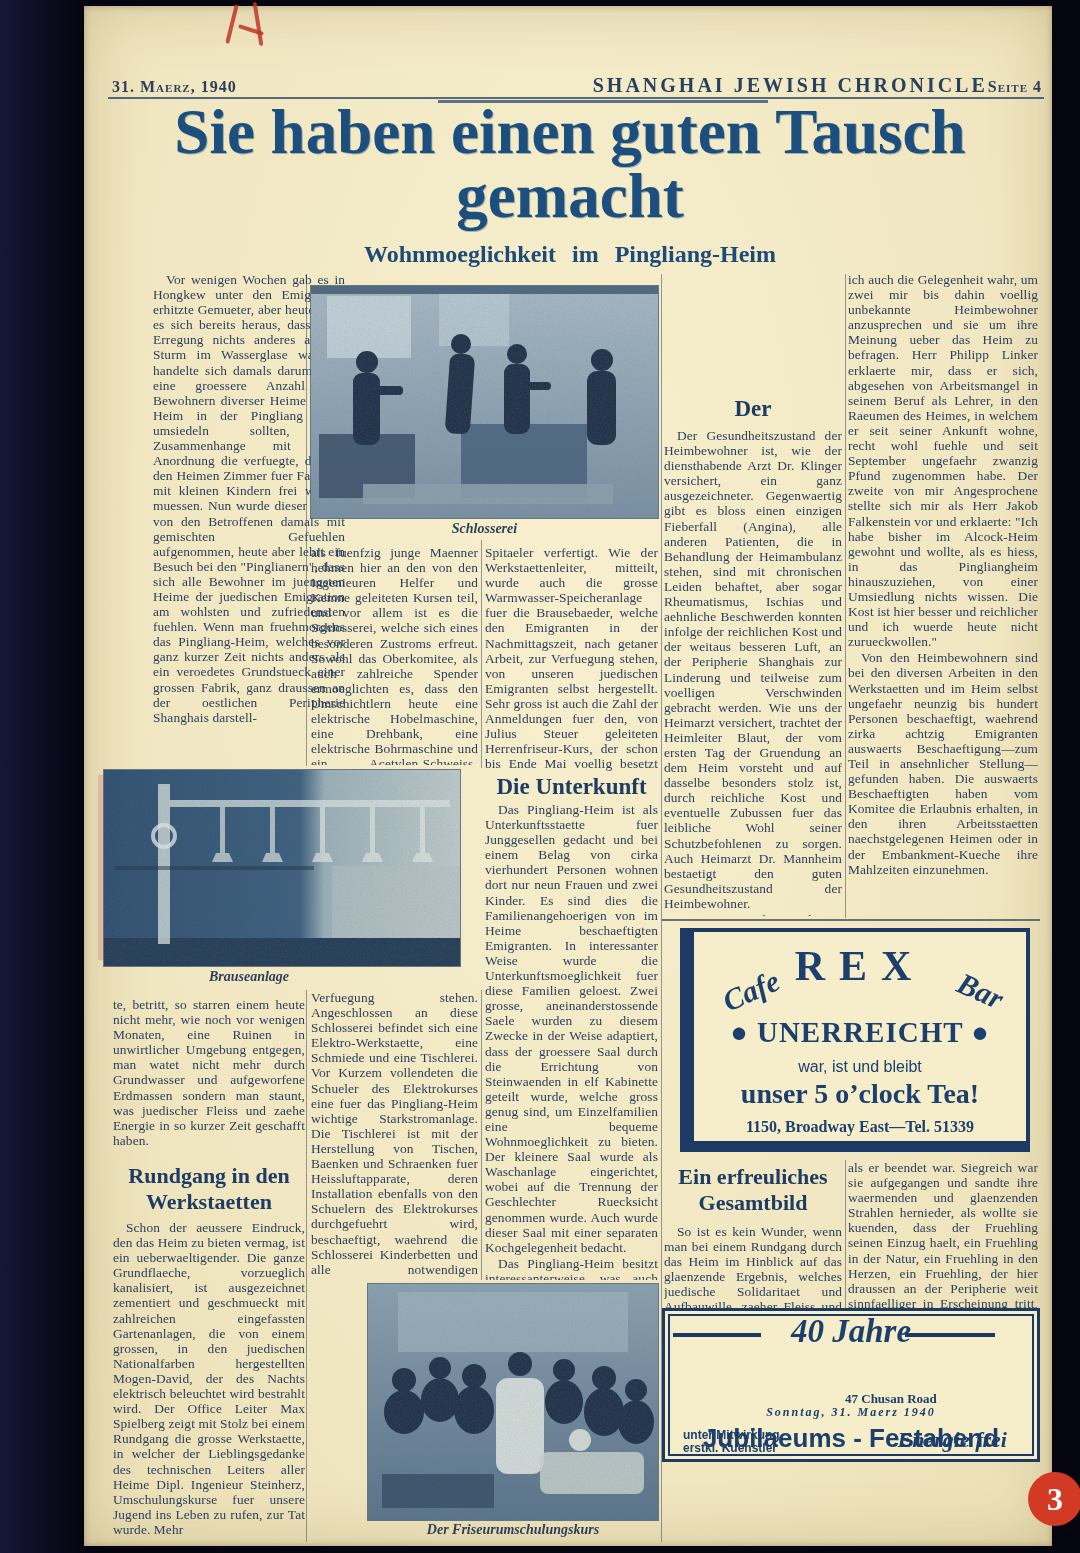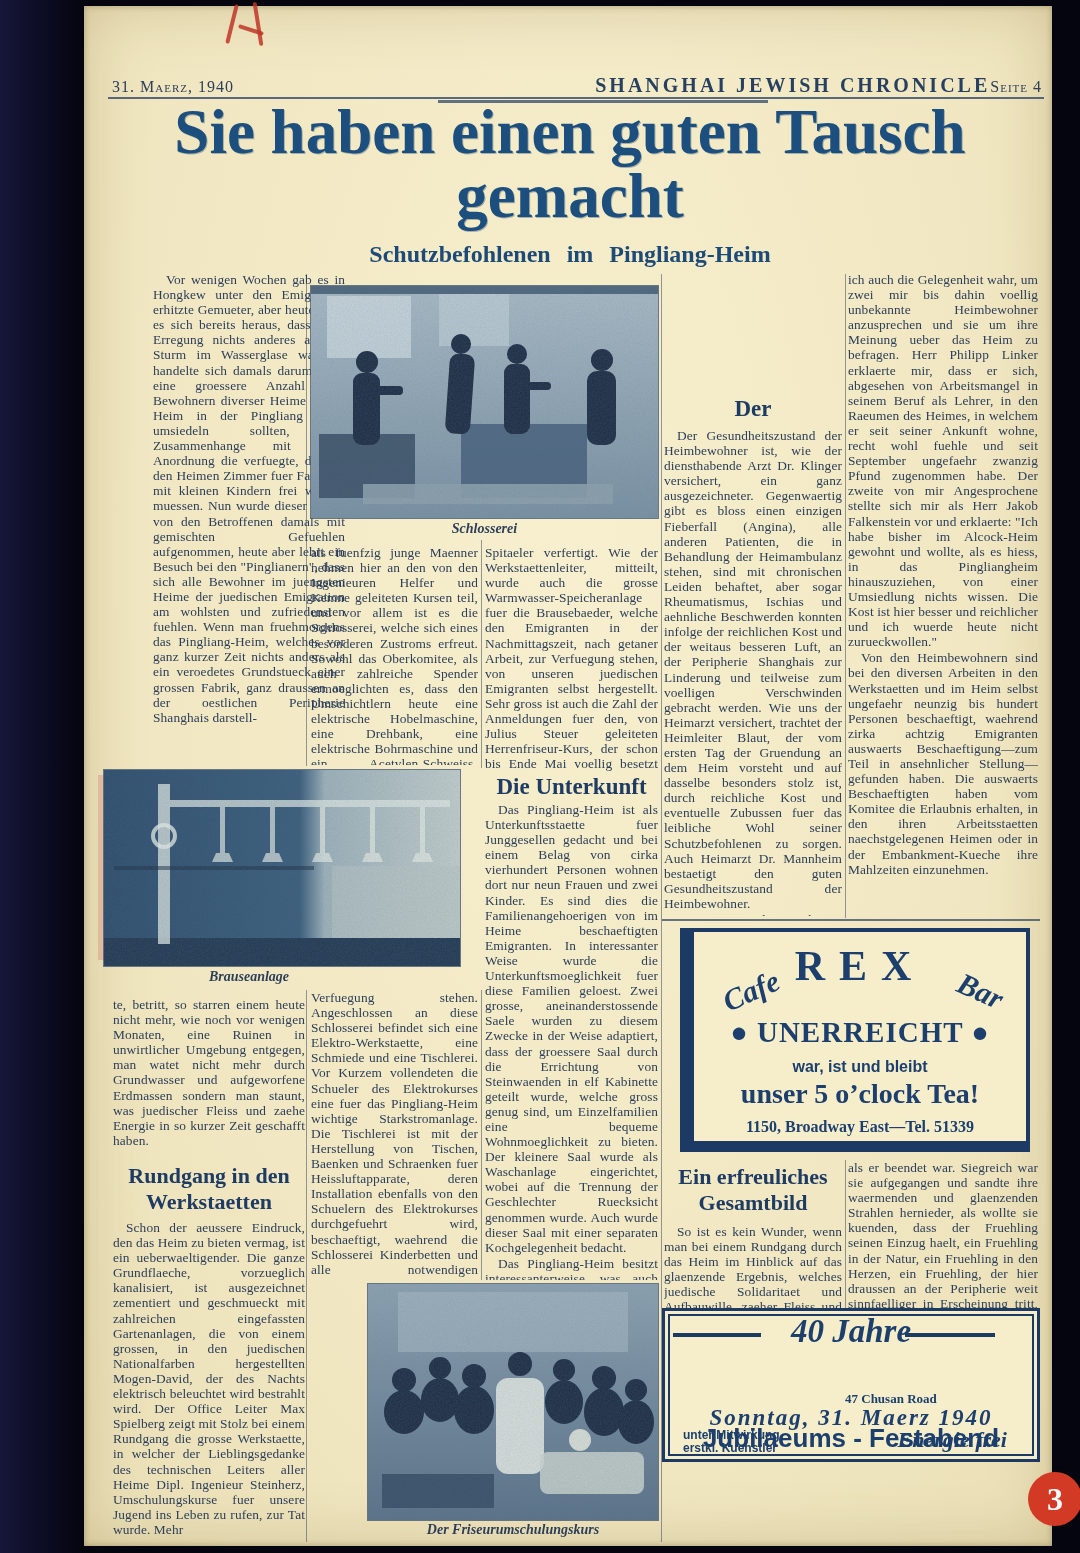--- a/index.html
+++ b/index.html
@@ -5,21 +5,21 @@
   html,body{margin:0;padding:0;background:#08081a;}
   #root{position:relative;width:1080px;height:1553px;overflow:hidden;
         background:linear-gradient(90deg,#16163a 0px,#0a0a1e 55px,#05050f 84px,#05050f 100%);
         font-family:"Liberation Serif",serif;}
   .sheet{position:absolute;left:84px;top:6px;width:968px;height:1540px;
          background:
            radial-gradient(ellipse at 50% 35%, #f7efce 0%, #f1e7c2 60%, #eadfb6 100%);
          box-shadow:inset 0 0 60px rgba(140,115,60,.28), inset 0 0 6px rgba(60,50,20,.35);}
   
   .hdr-row{position:absolute;left:112px;top:74px;width:930px;display:flex;align-items:baseline;}
-  .hdr-date,.hdr-page{font-variant:small-caps;font-weight:normal;font-size:16px;color:#2c3e59;letter-spacing:1px;}
+  .hdr-date,.hdr-page{font-variant:small-caps;font-weight:bold;font-size:16px;color:#2c3e59;letter-spacing:1px;}
   .hdr-mast{flex:1;text-align:right;font-weight:bold;font-size:20px;color:#27405f;letter-spacing:3px;}
   .hdr-rule{position:absolute;left:108px;top:97px;width:936px;height:2px;background:#31486b;opacity:.8;}
   .hdr-rule2{position:absolute;left:438px;top:100px;width:330px;height:3px;background:#31486b;opacity:.75;}
   
   .headline{position:absolute;left:70px;top:100px;width:1000px;text-align:center;
             font-weight:bold;color:#1c4e7e;line-height:64px;font-size:63px;letter-spacing:0px;
             text-shadow:1px 1px 0 rgba(25,70,110,.35);}
   .subhead{position:absolute;left:70px;top:241px;width:1000px;text-align:center;
            font-weight:bold;color:#1d4a76;font-size:24px;word-spacing:10px;}
   
@@ -37,34 +37,34 @@
            font-size:14px;color:#2c3e58;}
   
   .rex{position:absolute;left:680px;top:928px;width:350px;height:224px;background:#f6eecb;
        border-top:4px solid #1d3a64;border-right:4px solid #1d3a64;
        border-left:14px solid #1d3a64;border-bottom:11px solid #1d3a64;box-sizing:border-box;}
   .rex *{color:#1c3f6d;}
   .rex .arc-l{position:absolute;left:28px;top:42px;transform:rotate(-24deg);font-weight:bold;font-size:30px;font-style:italic;}
   .rex .arc-c{position:absolute;left:0;top:10px;width:100%;text-align:center;font-weight:bold;font-size:42px;letter-spacing:14px;}
   .rex .arc-r{position:absolute;right:22px;top:42px;transform:rotate(24deg);font-weight:bold;font-size:30px;font-style:italic;}
   .rex .l1{position:absolute;left:0;top:84px;width:100%;text-align:center;font-weight:bold;font-size:29px;letter-spacing:1px;}
-  .rex .l2{position:absolute;left:0;top:126px;width:100%;text-align:center;font-weight:bold;font-size:16px;font-family:"Liberation Sans",sans-serif;}
+  .rex .l2{position:absolute;left:0;top:126px;width:100%;text-align:center;font-weight:normal;font-size:16px;font-family:"Liberation Sans",sans-serif;}
   .rex .l3{position:absolute;left:0;top:146px;width:100%;text-align:center;font-weight:bold;font-size:28px;}
   .rex .l4{position:absolute;left:0;top:186px;width:100%;text-align:center;font-weight:bold;font-size:16px;}
   .rosenthal{position:absolute;left:662px;top:1308px;width:378px;height:154px;background:#f6eecb;
              border:3px solid #1d3a64;box-shadow:inset 0 0 0 3px #f6eecb, inset 0 0 0 5px #1d3a64;box-sizing:border-box;}
   .rosenthal *{color:#1c3f6d;}
   .ros-40{position:absolute;left:0;top:2px;width:100%;text-align:center;font-weight:bold;font-style:italic;font-size:33px;}
   .ros-40::before{content:"";position:absolute;left:8px;top:20px;width:88px;height:4px;background:#1d3a64;}
   .ros-40::after{content:"";position:absolute;right:42px;top:20px;width:90px;height:4px;background:#1d3a64;}
   .ros-row2{position:absolute;left:22px;top:38px;width:340px;}
   .ros-rest{font-weight:bold;font-size:19px;vertical-align:6px;}
   .ros-name{font-weight:bold;font-size:36px;letter-spacing:3px;margin-left:14px;}
   .ros-road{position:absolute;left:180px;top:80px;font-weight:bold;font-size:13px;}
-  .ros-date{position:absolute;left:0;top:94px;width:100%;text-align:center;font-style:italic;font-weight:bold;font-size:23px;letter-spacing:2px;}
+  .ros-date{position:absolute;left:0;top:94px;width:100%;text-align:center;font-style:italic;font-weight:bold;font-size:12px;letter-spacing:2px;}
   .ros-fest{position:absolute;left:0;top:112px;width:100%;text-align:center;font-weight:bold;font-size:26px;font-family:"Liberation Sans",sans-serif;}
   .ros-mit{position:absolute;left:18px;top:118px;font-weight:bold;font-size:12px;line-height:13px;font-family:"Liberation Sans",sans-serif;}
   .ros-ein{position:absolute;right:30px;top:116px;font-weight:bold;font-style:italic;font-size:22px;}
   
   .redmark{position:absolute;background:#c03527;opacity:.85;border-radius:2px;}
   .pagecircle{position:absolute;left:1028px;top:1472px;width:54px;height:54px;border-radius:50%;
               background:#d23a26;color:#fff;font-weight:bold;font-size:32px;display:flex;
               align-items:center;justify-content:center;font-family:"Liberation Serif",serif;}
   .sig{ text-align:right;font-style:italic;font-weight:bold;}
   .pinksmudge{position:absolute;background:rgba(205,110,110,.30);}
@@ -85,21 +85,21 @@
     <span class="hdr-mast">SHANGHAI JEWISH CHRONICLE</span>
     <span class="hdr-page">Seite 4</span>
   </div>
   <div class="hdr-rule"></div>
   <div class="hdr-rule2"></div>
 
   <div class="headline">
     <div>Sie haben einen guten Tausch</div>
     <div>gemacht</div>
   </div>
-  <div class="subhead">Schutzbefohlenen im Pingliang-Heim</div>
+  <div class="subhead">Wohnmoeglichkeit im Pingliang-Heim</div>
 
   <div class="vrule" style="left:306px;top:274px;height:492px;"></div>
   <div class="vrule" style="left:306px;top:990px;height:552px;"></div>
   <div class="vrule" style="left:481px;top:540px;height:228px;"></div>
   <div class="vrule" style="left:481px;top:990px;height:290px;"></div>
   <div class="vrule" style="left:661px;top:274px;height:1268px;"></div>
   <div class="vrule" style="left:845px;top:274px;height:644px;"></div>
   <div class="vrule" style="left:845px;top:1160px;height:224px;"></div>
   <div class="hrule" style="left:662px;top:919px;width:378px;"></div>
 

